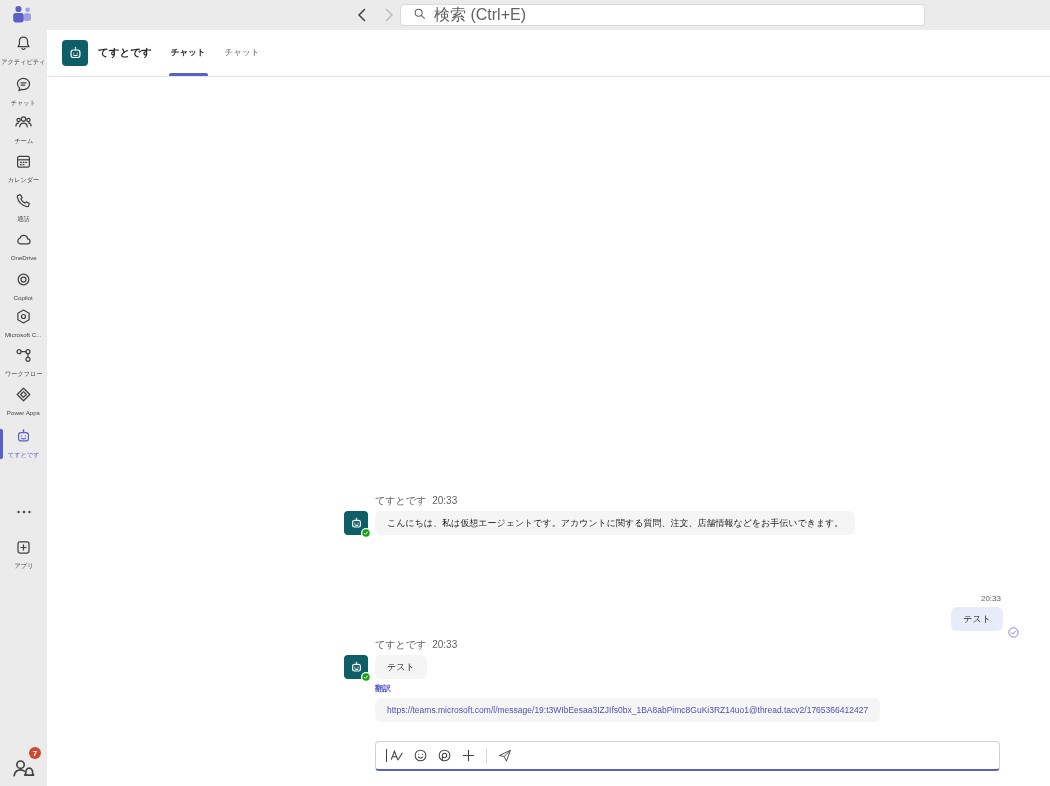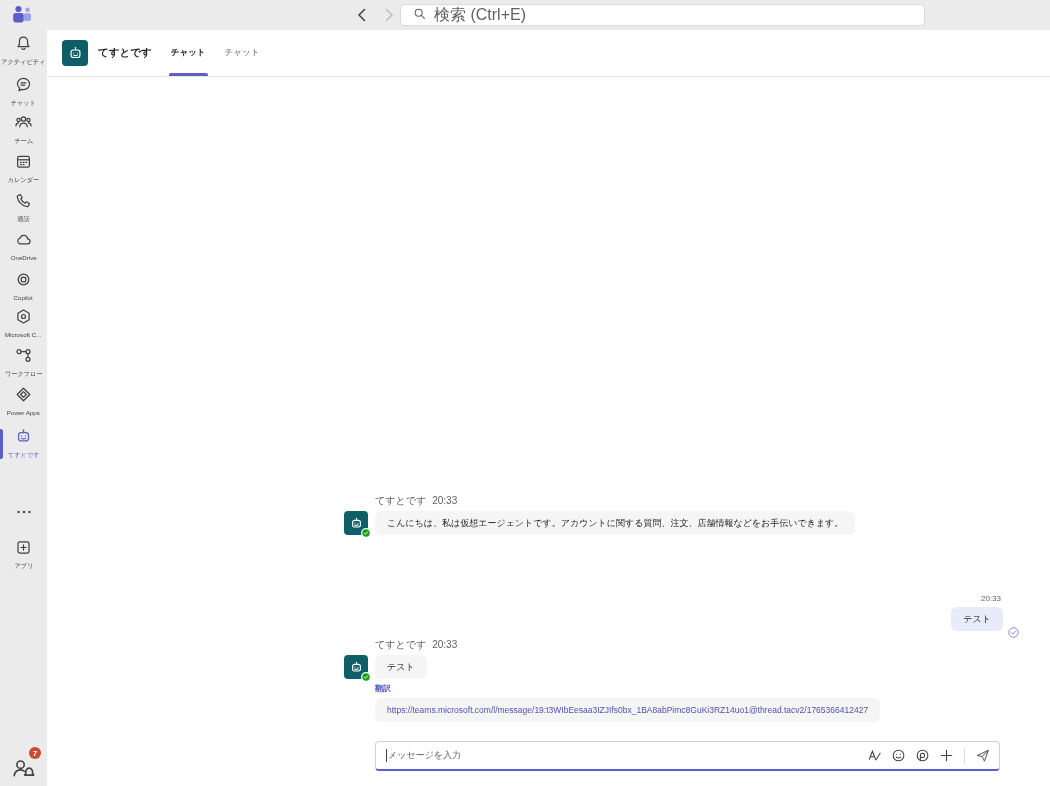--- a/index.html
+++ b/index.html
@@ -352,21 +352,20 @@
       </div>
     </div>
     <div class="translate-link">翻訳</div>
     <div class="bubble linkwrap">
       <span class="urltext">https://teams.microsoft.com/l/message/19:t3WIbEesaa3IZJIfs0bx_1BA8abPimc8GuKi3RZ14uo1@thread.tacv2/1765366412427</span>
     </div>
   </div>
 
   <div class="compose">
     <span class="caret"></span>
-    <span class="ph">メッセージを入力</span>
     <div class="compose-icons">
       <span class="cicon ico">
         <svg viewBox="0 0 16 16" fill="none" stroke="currentColor" stroke-width="1.1" stroke-linecap="round">
             <path d="M2.5 12 5.8 3.5 9.1 12M3.6 9.3h4.4"></path>
             <path d="M9.5 12.7 14 5.5"></path>
           </svg>
       </span>
       <span class="cicon ico">
         <svg viewBox="0 0 16 16" fill="none" stroke="currentColor" stroke-width="1.1" stroke-linecap="round">
             <circle cx="8" cy="8" r="5.7"></circle>

